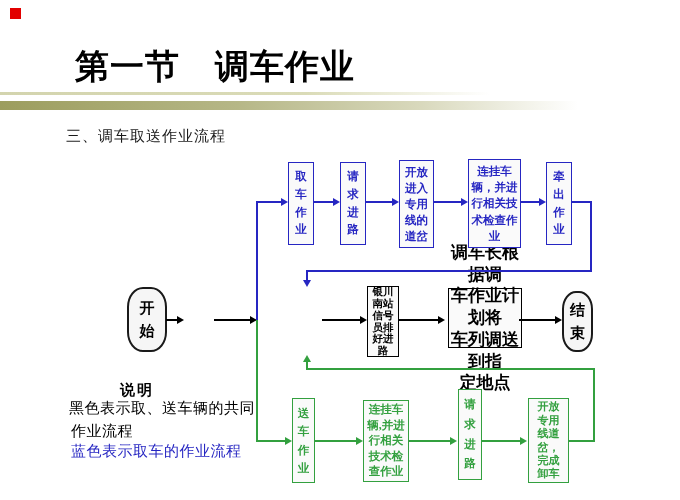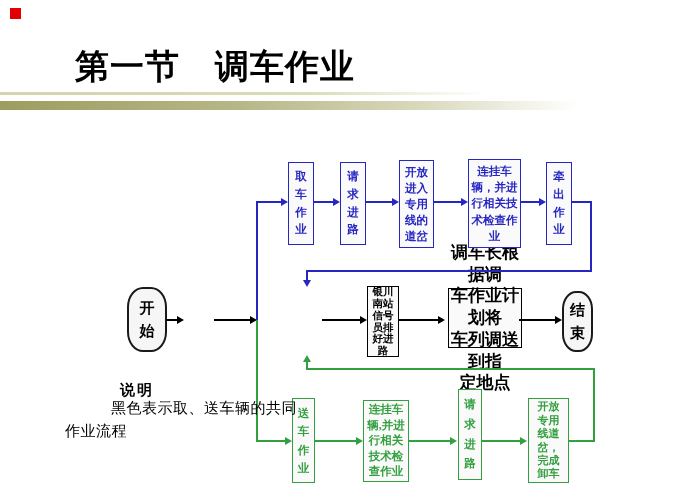--- a/index.html
+++ b/index.html
@@ -45,20 +45,21 @@
 </style>
 </head>
 <body>
 
 <div class="slide">
 
   <div class="accent-square"></div>
   <h1 class="title">第一节　调车作业</h1>
   <div class="rule-thin"></div>
   <div class="rule-thick"></div>
+  <div class="subtitle">三、调车取送作业流程</div>
 
   <div class="terminal" style="left:127px;top:287px;width:40px;height:65px;border-radius:16px/20px;">开
 始</div>
   <div class="box" style="left:367px;top:286px;width:32px;height:71px;font-size:10.5px;line-height:1.12;">银川
 南站
 信号
 员排
 好进
 路</div>
   <div class="box" style="left:448px;top:288px;width:74px;height:60px;font-size:17px;line-height:1.28;">调车长根据调
@@ -148,16 +149,17 @@
   <i class="ar ar-r c-grn" style="left:450px;top:437px;"></i>
   <i class="hl c-grn" style="left:481px;top:440px;width:39px;"></i>
   <i class="ar ar-r c-grn" style="left:520px;top:437px;"></i>
   <i class="hl c-grn" style="left:568px;top:440px;width:27px;"></i>
   <i class="vl c-grn" style="left:593px;top:369px;height:73px;"></i>
   <i class="hl c-grn" style="left:306px;top:368px;width:289px;"></i>
   <i class="vl c-grn" style="left:306px;top:362px;height:7px;"></i>
   <i class="ar ar-u c-grn" style="left:303px;top:355px;"></i>
 
   <div class="legend-head">说明</div>
-  <div class="legend-line" style="left:69px;top:399px;margin-left:42px;">黑色表示取、送车辆的共同</div>
-  <div class="legend-line" style="left:65px;top:422px;">作业流程</div>
+  <div class="legend-line" style="left:69px;top:399px;">黑色表示取、送车辆的共同</div>
+  <div class="legend-line" style="left:71px;top:422px;">作业流程</div>
+  <div class="legend-line legend-blue" style="left:71px;top:442px;">蓝色表示取车的作业流程</div>
 
 </div>
 
 </body></html>

